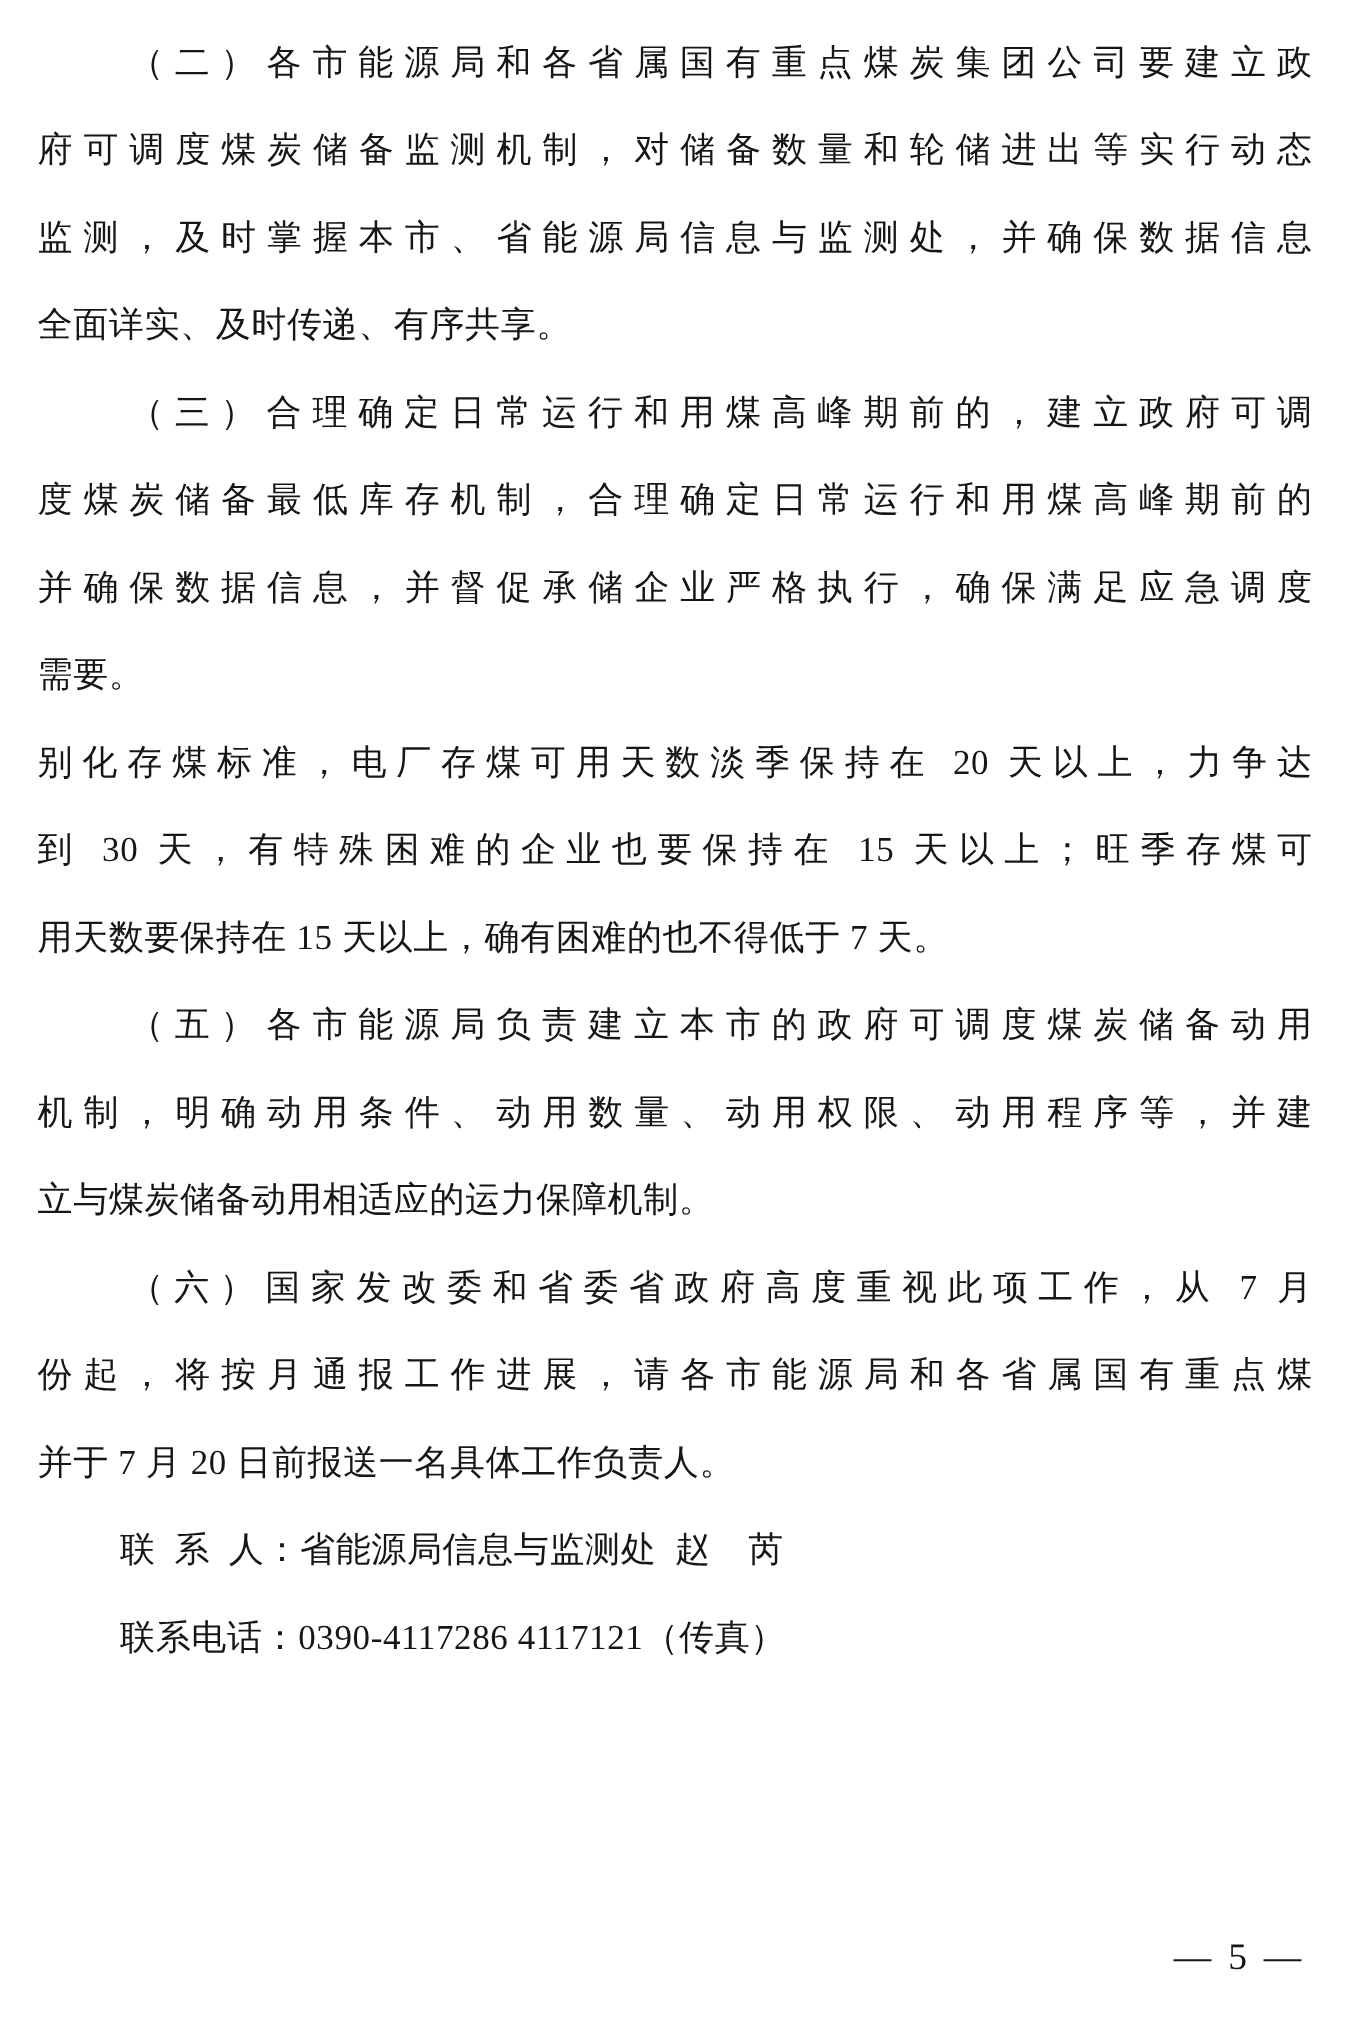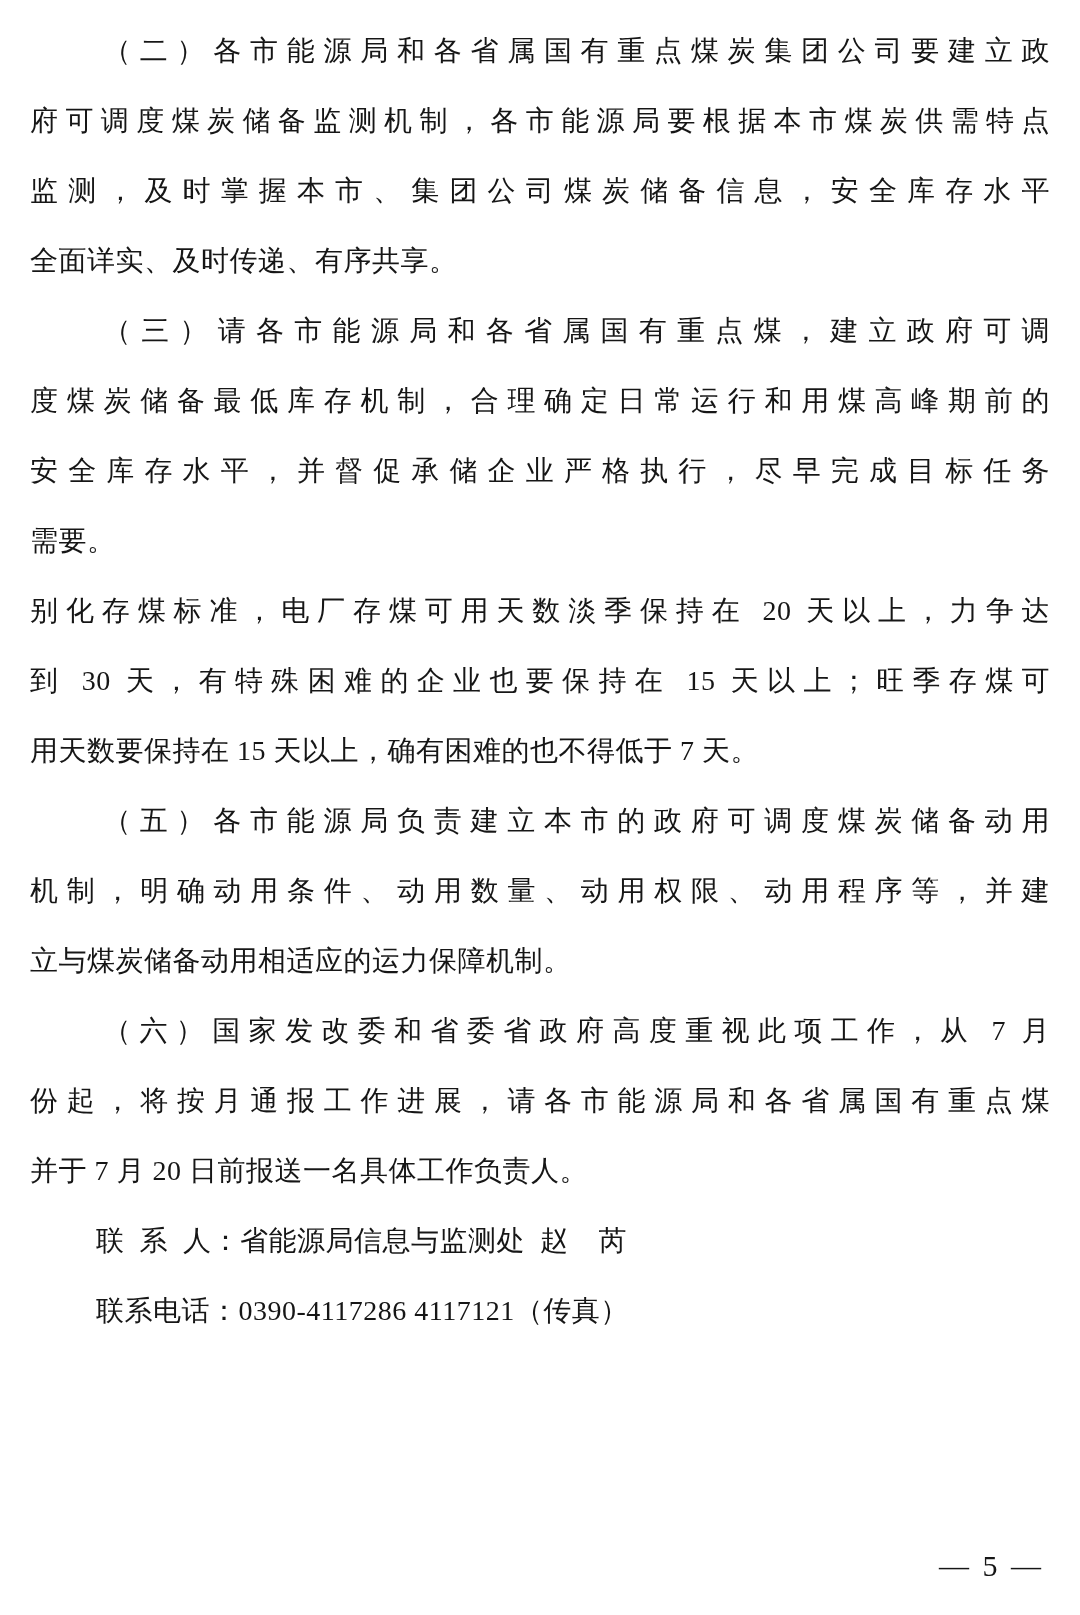--- a/index.html
+++ b/index.html
@@ -48,29 +48,29 @@
   }
 </style>
 </head>
 <body>
 
 <div class="page">
   <div class="body-text">
 
     <div class="para">
       <div class="line first">（二）各市能源局和各省属国有重点煤炭集团公司要建立政</div>
-      <div class="line">府可调度煤炭储备监测机制，各市能源局要根据本市煤炭供需特点</div>
-      <div class="line">监测，及时掌握本市、集团公司煤炭储备信息，安全库存水平</div>
+      <div class="line">府可调度煤炭储备监测机制，对储备数量和轮储进出等实行动态</div>
+      <div class="line">监测，及时掌握本市、省能源局信息与监测处，并确保数据信息</div>
       <div class="line end">全面详实、及时传递、有序共享。</div>
     </div>
 
     <div class="para">
-      <div class="line first">（三）请各市能源局和各省属国有重点煤，建立政府可调</div>
+      <div class="line first">（三）合理确定日常运行和用煤高峰期前的，建立政府可调</div>
       <div class="line">度煤炭储备最低库存机制，合理确定日常运行和用煤高峰期前的</div>
-      <div class="line">安全库存水平，并督促承储企业严格执行，尽早完成目标任务</div>
+      <div class="line">并确保数据信息，并督促承储企业严格执行，确保满足应急调度</div>
       <div class="line end">需要。</div>
     </div>
 
     <div class="para">
       <div class="line">别化存煤标准，电厂存煤可用天数淡季保持在 20 天以上，力争达</div>
       <div class="line">到 30 天，有特殊困难的企业也要保持在 15 天以上；旺季存煤可</div>
       <div class="line end">用天数要保持在 15 天以上，确有困难的也不得低于 7 天。</div>
     </div>
 
     <div class="para">

